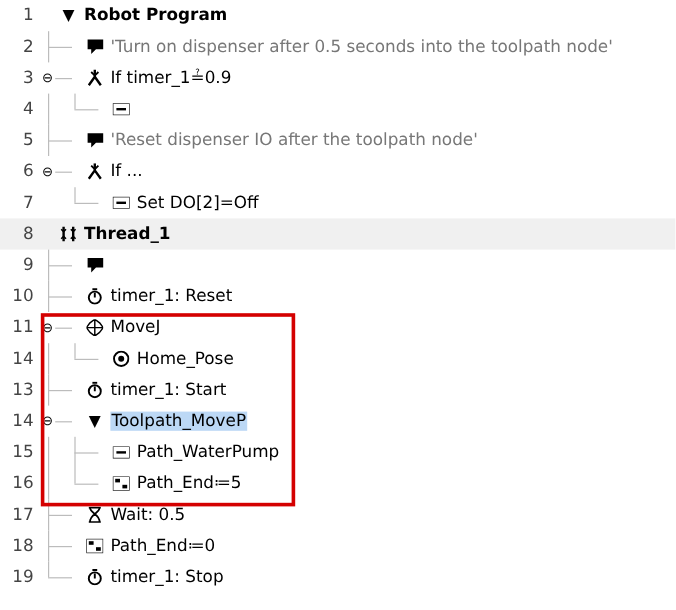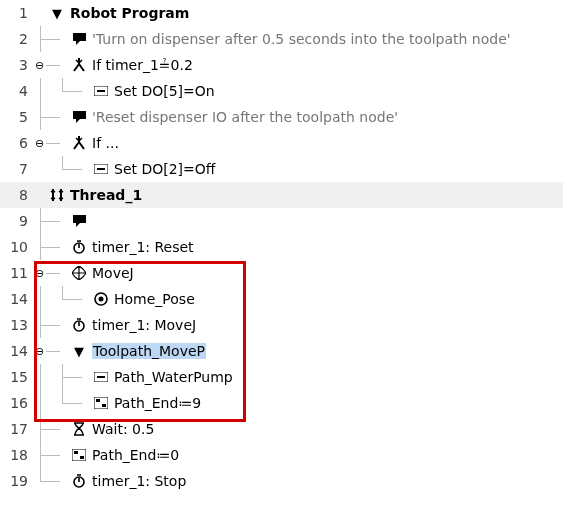--- a/index.html
+++ b/index.html
@@ -103,37 +103,36 @@
   <span class="gutter" style="width:36px">
     <span class="tog" style="left:1px">⊖</span>
     <span class="h" style="left:12px;width:14px"></span>
   </span>
   <span class="icon">
     <svg width="14" height="14" viewBox="0 0 14 14">
         <path d="M7 0v6M7 6l-5 7M7 6l5 7" stroke="#000" stroke-width="2" fill="none"></path>
         <path d="M4 2l3 3 3-3" stroke="#000" stroke-width="1.5" fill="none"></path>
       </svg>
   </span>
-  <span class="lbl">If timer_1≟0.2</span>
+  <span class="lbl">If timer_1≟0.9</span>
 </div>
 
 <div class="row">
   <span class="lineno">4</span>
   <span class="gutter" style="width:58px">
     <span class="v" style="left:6px"></span>
       <span class="v" style="left:28px;bottom:50%"></span>
       <span class="h" style="left:28px;width:20px"></span>
   </span>
   <span class="icon">
     <svg width="14" height="10" viewBox="0 0 14 10">
         <rect x="0" y="0" width="14" height="10" fill="#fff" stroke="#000"></rect>
         <rect x="3" y="4" width="8" height="2" fill="#000"></rect>
       </svg>
   </span>
-  <span class="lbl">Set DO[5]=On</span>
 </div>
 
 <div class="row">
   <span class="lineno">5</span>
   <span class="gutter" style="width:36px">
     <span class="v" style="left:6px"></span>
       <span class="h" style="left:6px;width:20px"></span>
   </span>
   <span class="icon">
     <svg width="15" height="14" viewBox="0 0 15 14">
@@ -248,21 +247,21 @@
   <span class="gutter" style="width:36px">
     <span class="v" style="left:6px"></span>
       <span class="h" style="left:6px;width:20px"></span>
   </span>
   <span class="icon">
     <svg width="14" height="14" viewBox="0 0 14 14">
         <circle cx="7" cy="8" r="5" fill="none" stroke="#000" stroke-width="1.6"></circle>
         <path d="M7 8V4M5 1h4" stroke="#000" stroke-width="1.6"></path>
       </svg>
   </span>
-  <span class="lbl">timer_1: MoveJ</span>
+  <span class="lbl">timer_1: Start</span>
 </div>
 
 <div class="row">
   <span class="lineno">14</span>
   <span class="gutter" style="width:36px">
     <span class="tog" style="left:1px">⊖</span>
     <span class="h" style="left:12px;width:14px"></span>
   </span>
   <span class="icon">▼</span>
   <span class="lbl hilite">Toolpath_MoveP</span>
@@ -291,21 +290,21 @@
       <span class="v" style="left:28px;bottom:50%"></span>
       <span class="h" style="left:28px;width:20px"></span>
   </span>
   <span class="icon">
     <svg width="14" height="12" viewBox="0 0 14 12">
         <rect x="0" y="0" width="14" height="12" fill="#fff" stroke="#000"></rect>
         <rect x="2" y="2" width="4" height="3" fill="#000"></rect>
         <rect x="8" y="7" width="4" height="3" fill="#000"></rect>
       </svg>
   </span>
-  <span class="lbl">Path_End≔9</span>
+  <span class="lbl">Path_End≔5</span>
 </div>
 
 <div class="row">
   <span class="lineno">17</span>
   <span class="gutter" style="width:36px">
     <span class="v" style="left:6px"></span>
       <span class="h" style="left:6px;width:20px"></span>
   </span>
   <span class="icon">
     <svg width="12" height="14" viewBox="0 0 12 14">

